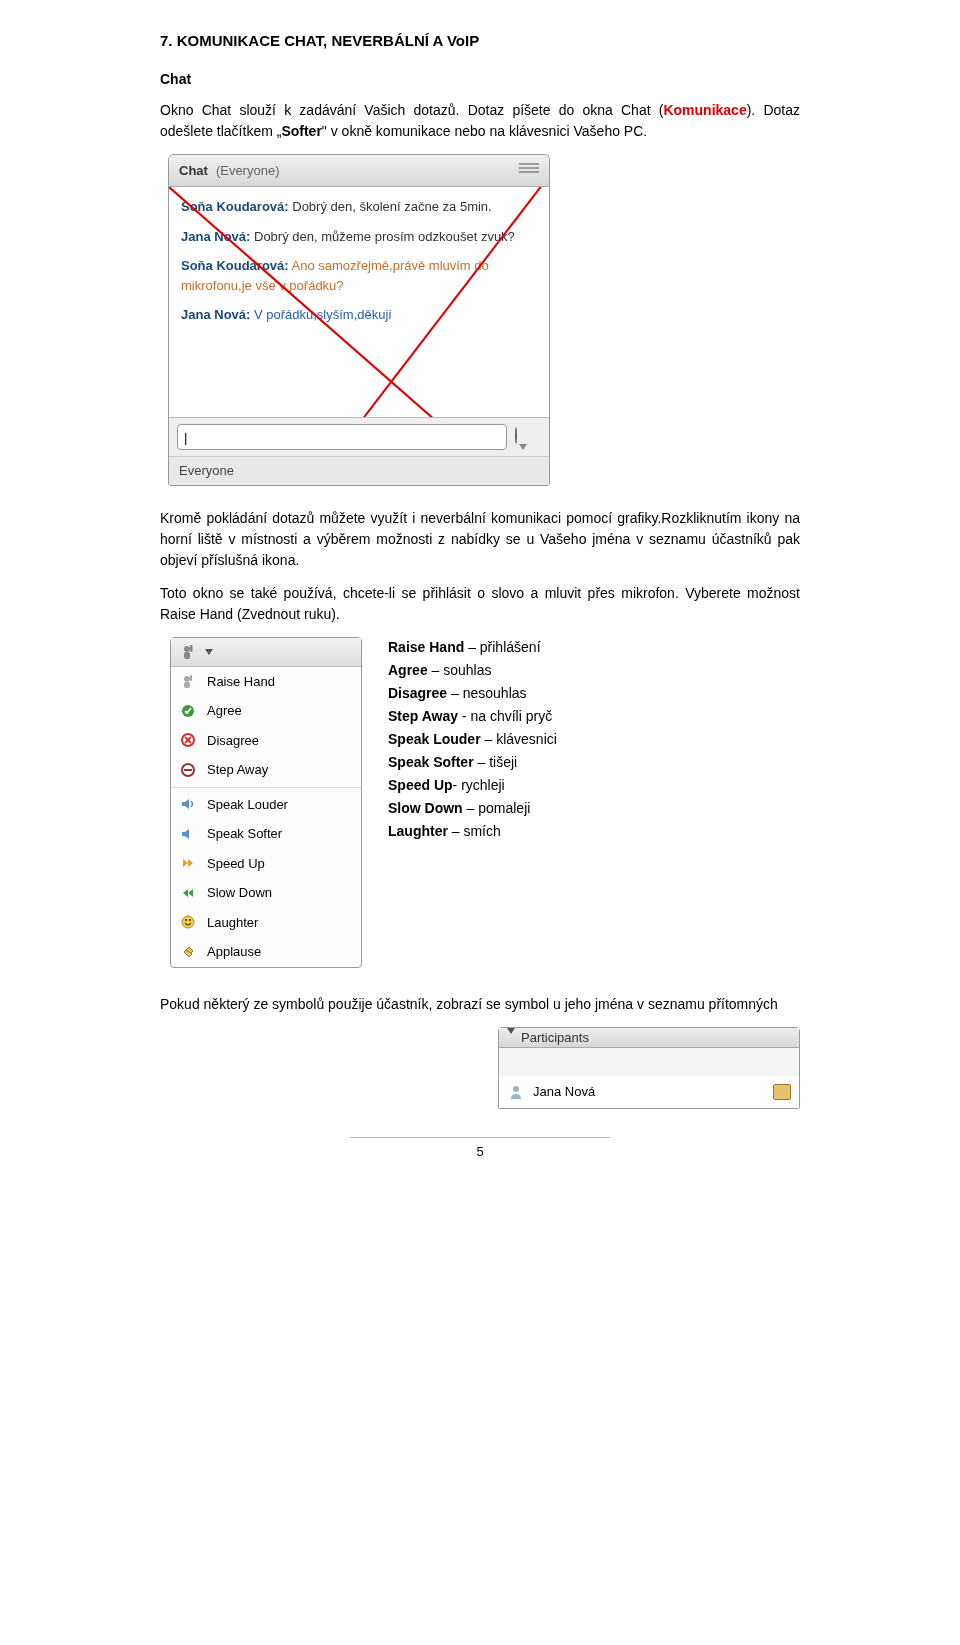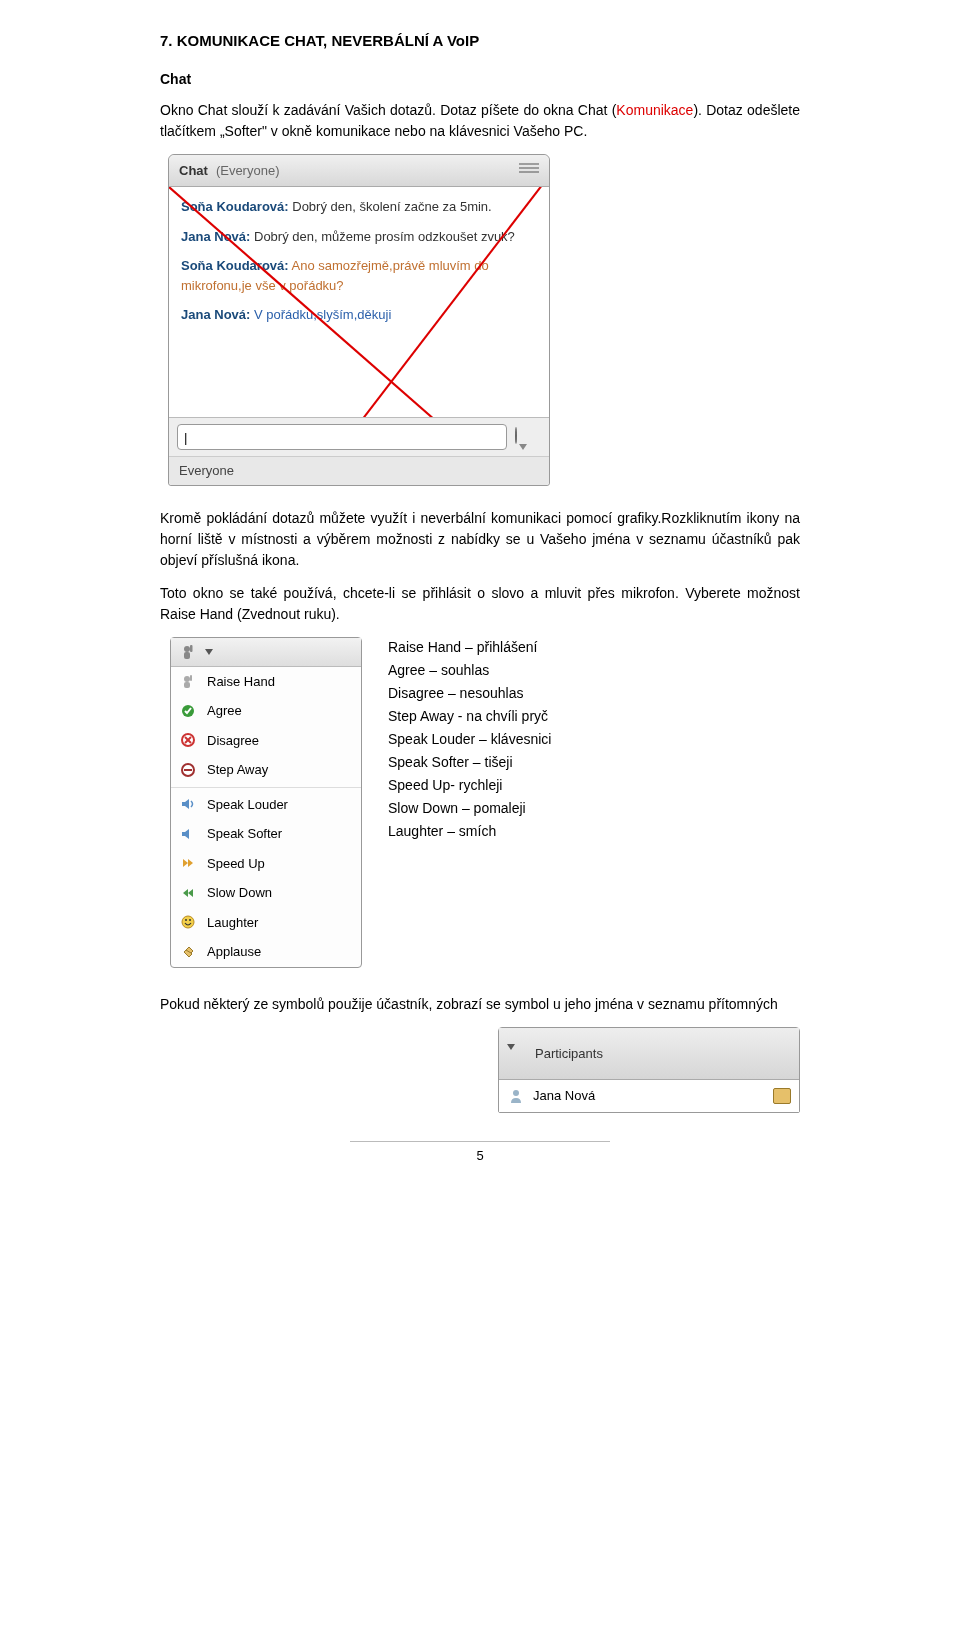--- a/index.html
+++ b/index.html
@@ -26,21 +26,21 @@
   .h2 {
     font-weight: bold;
     font-size: 14px;
     margin-bottom: 10px;
   }
   .para {
     margin-bottom: 12px;
     text-align: justify;
   }
   .red { color: #d00; }
-  .bold { font-weight: normal; }
+  .bold { font-weight: bold; }
 
   
   .chat-window {
     width: 380px;
     margin: 8px 0 22px 8px;
     background: #f8f8f8;
     border: 1px solid #999;
     border-radius: 6px 6px 3px 3px;
     position: relative;
     font-size: 13px;
@@ -162,28 +162,29 @@
   .participants {
     width: 300px;
     border: 1px solid #999;
     border-radius: 4px 4px 2px 2px;
     background: #f4f4f4;
     font-size: 13px;
   }
   .p-title {
     background: linear-gradient(#eee,#d6d6d6);
     border-bottom: 1px solid #aaa;
-    padding: 16px 8px;
-    display:flex; gap:20px;
+    padding: 0 8px;
+    display:flex; gap:6px;
     color:#333;
   }
   .p-row {
     display:flex; align-items:center; gap:8px;
     padding: 6px 8px;
     background:#fff;
+    margin-top:28px;
   }
   .applause-mini {
     margin-left:auto; width:16px; height:14px;
     background:#e6c06a; border:1px solid #9a7a2a; border-radius:2px;
   }
   .tri-down {
     width:0;height:0;border-left:4px solid transparent;border-right:4px solid transparent;border-top:6px solid #555;
   }
 
   .page-num {

